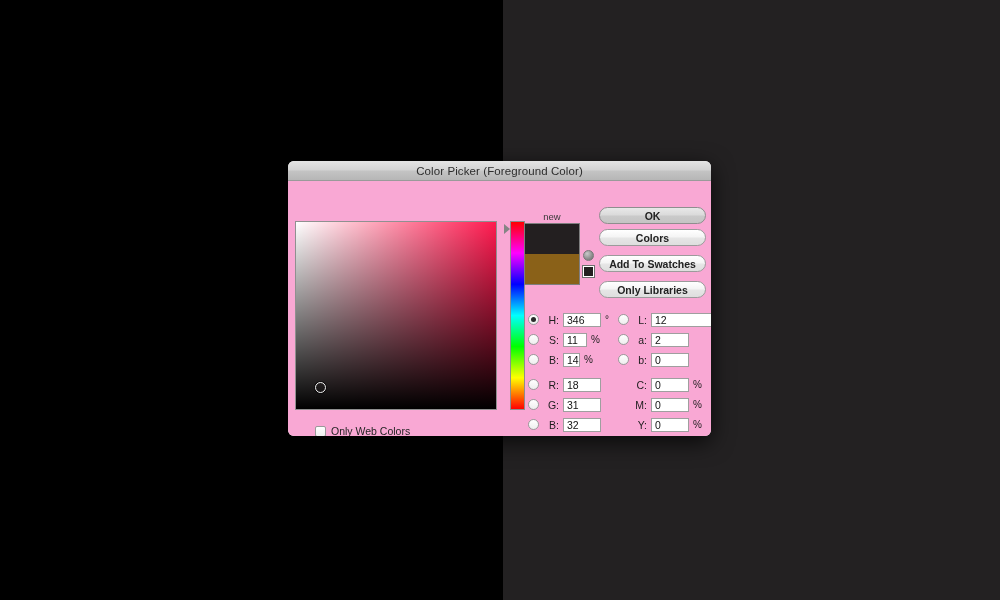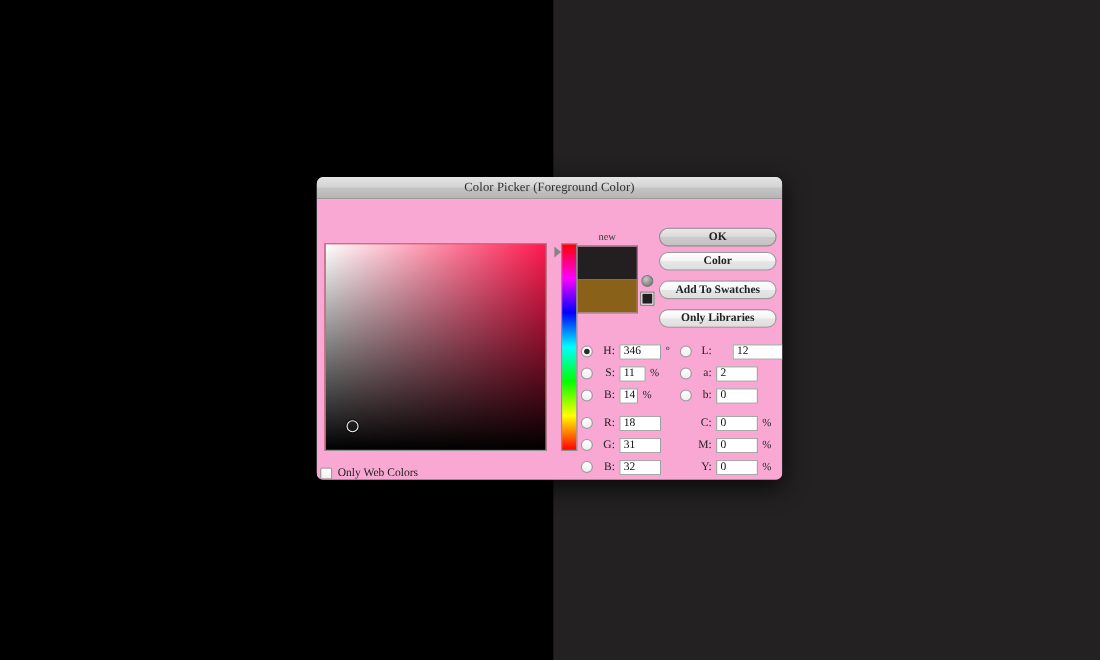--- a/index.html
+++ b/index.html
@@ -11,21 +11,20 @@
     height: 600px;
     overflow: hidden;
     font-family: "Liberation Sans", sans-serif;
     background: #000;
   }
   #stage {
     position: relative;
     width: 1000px;
     height: 600px;
     background: #000000;
-    font-family: Liberation Serif, serif;
   }
   .bg-left {
     position: absolute;
     left: 0; top: 0;
     width: 503px; height: 600px;
     background: #000000;
   }
   .bg-right {
     position: absolute;
     left: 503px; top: 0;
@@ -184,21 +183,21 @@
     border-color: #8e8e8e;
   }
   .btn.b-ok      { top: 26px; }
   .btn.b-cancel  { top: 48px; }
   .btn.b-add     { top: 74px; }
   .btn.b-lib     { top: 100px; }
 
   
   .webcolors {
     position: absolute;
-    left: 3px; top: 244px;
+    left: 27px; top: 244px;
     display: flex;
     align-items: center;
     gap: 5px;
   }
   .checkbox {
     width: 11px; height: 11px;
     border: 1px solid #9a9a9a;
     border-radius: 2px;
     background: linear-gradient(to bottom, #ffffff, #f0f0f0);
     box-sizing: border-box;
@@ -287,21 +286,21 @@
         <div class="swatch-new" id="swNew" style="background: rgb(35, 31, 32);"></div>
         <div class="swatch-cur" id="swCur" style="background: rgb(138, 97, 24);"></div>
       </div>
 
       <div class="gamut-icon"></div>
       <div class="gamut-swatch">
           <i id="gamutAlt" style="background: rgb(35, 31, 32);"></i>
         </div>
 
       <div class="btn default b-ok">OK</div>
-      <div class="btn b-cancel">Color</div>
+      <div class="btn b-cancel">Colors</div>
       <div class="btn b-add">Add To Swatches</div>
       <div class="btn b-lib">Only Libraries</div>
 
       <div class="webcolors">
         <div class="checkbox"></div>
         <span class="webcolors-label">Only Web Colors</span>
       </div>
 
       <div class="field-row" style="left:240px; top:131px;">
         <div class="radio on"></div>
@@ -334,21 +333,21 @@
       </div>
       <div class="field-row" style="left:240px; top:236px;">
         <div class="radio"></div>
         <div class="fl" style="width:16px; margin-left:4px;">B:</div>
         <div class="inp" style="width:38px; margin-left:4px;">32</div>
       </div>
 
       <div class="field-row" style="left:330px; top:131px;">
         <div class="radio"></div>
         <div class="fl" style="width:14px; margin-left:4px;">L:</div>
-        <div class="inp" style="width:62px; margin-left:19px;">12</div>
+        <div class="inp" style="width:62px; margin-left:4px;">12</div>
       </div>
       <div class="field-row" style="left:330px; top:151px;">
         <div class="radio"></div>
         <div class="fl" style="width:14px; margin-left:4px;">a:</div>
         <div class="inp" style="width:38px; margin-left:4px;">2</div>
       </div>
       <div class="field-row" style="left:330px; top:171px;">
         <div class="radio"></div>
         <div class="fl" style="width:14px; margin-left:4px;">b:</div>
         <div class="inp" style="width:38px; margin-left:4px;">0</div>

